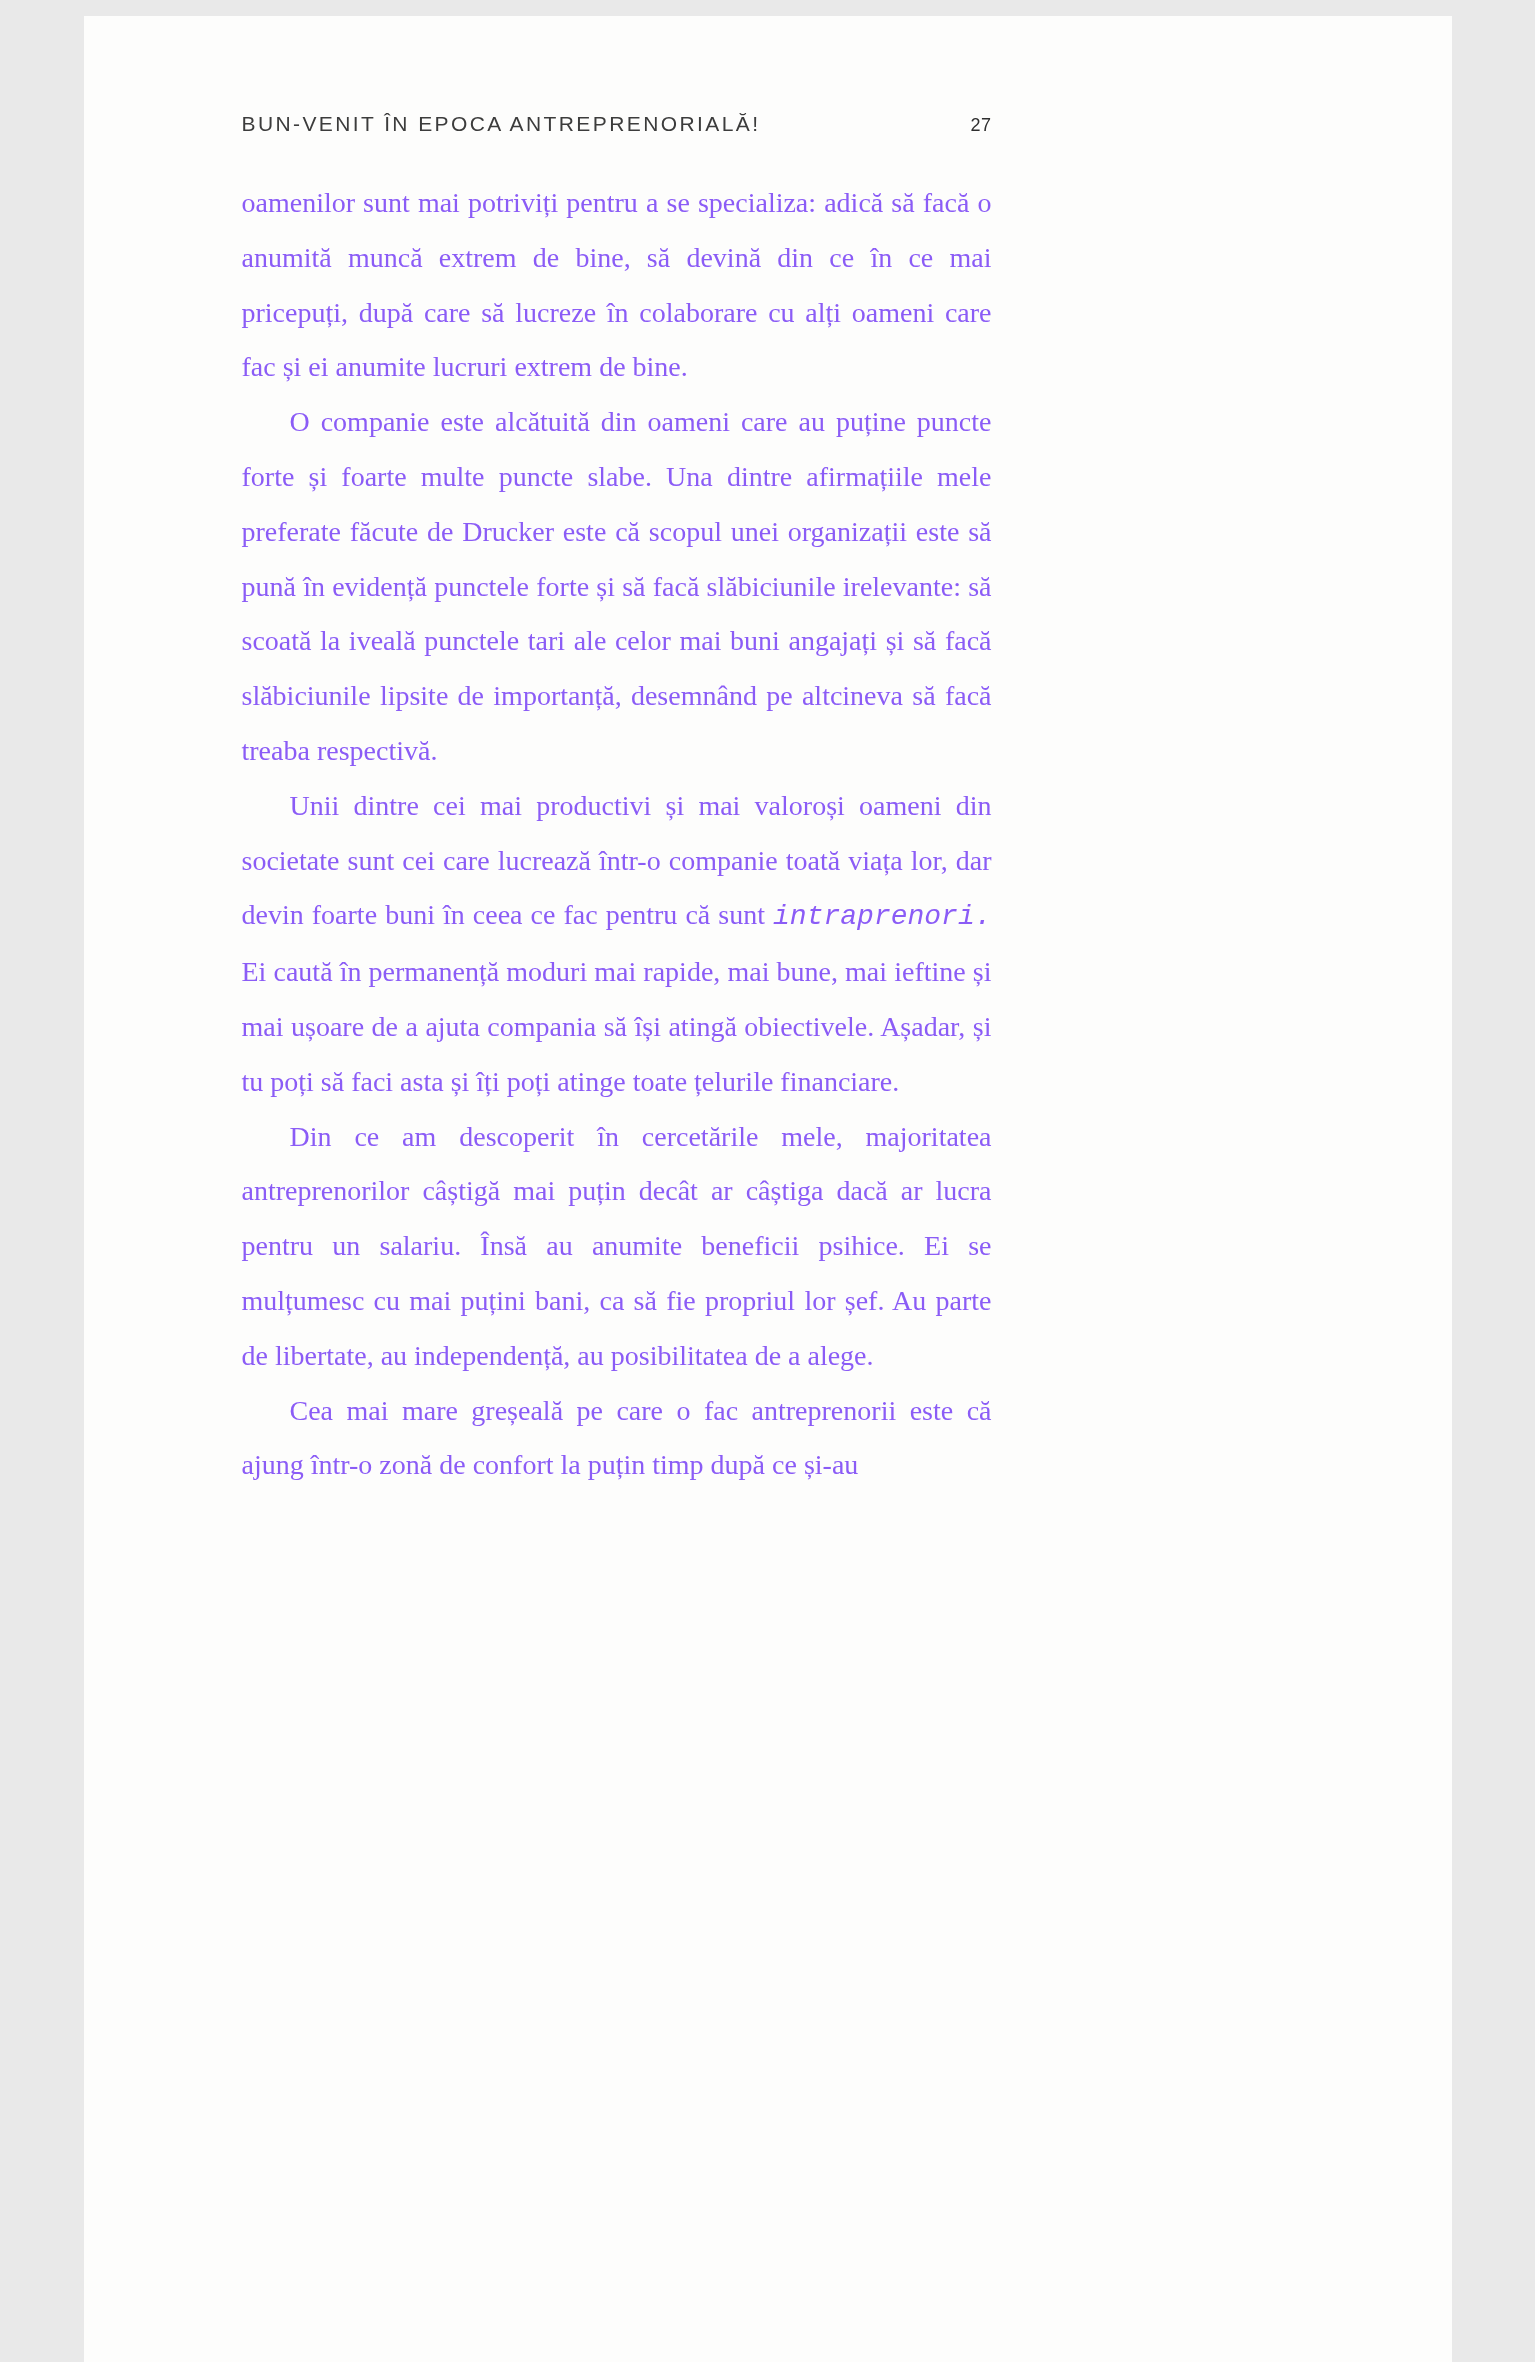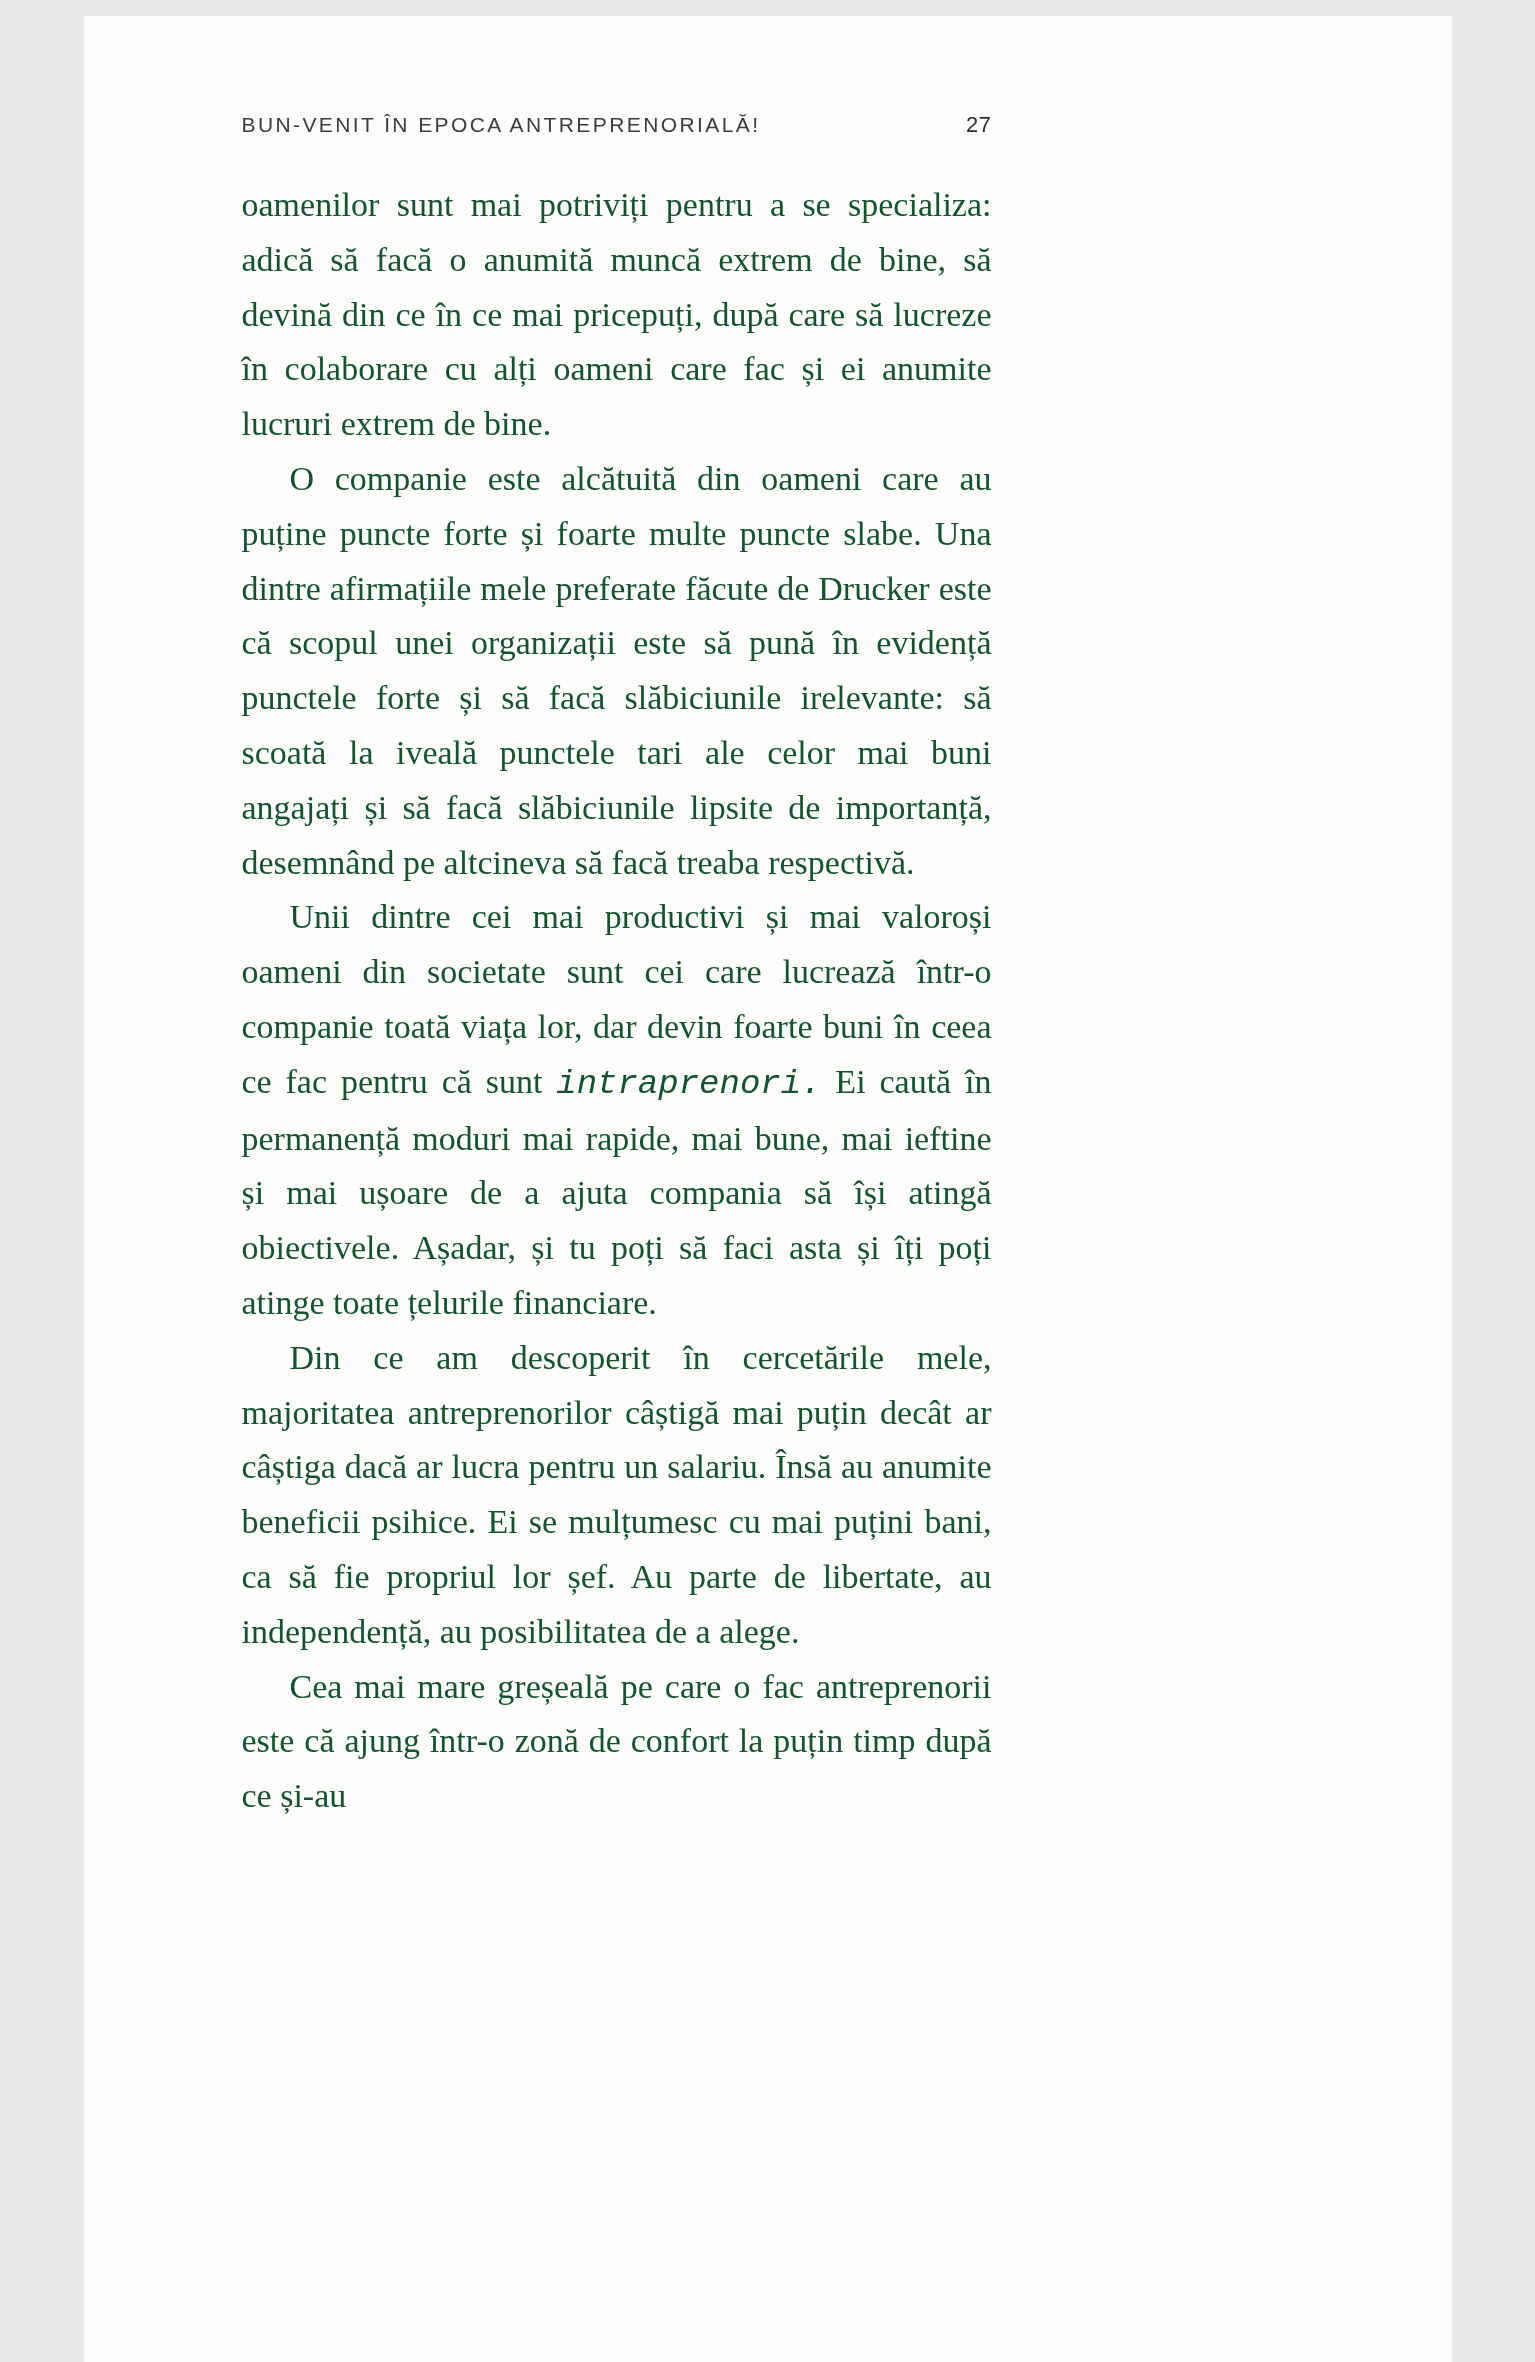--- a/index.html
+++ b/index.html
@@ -25,31 +25,31 @@
     width: 750px;
     font-family: "Liberation Sans", sans-serif;
     color: #3c3c3c;
   }
   .running-title {
     font-size: 21px;
     letter-spacing: 2.4px;
     font-weight: 400;
   }
   .page-number {
-    font-size: 22px;
+    font-size: 18px;
     letter-spacing: 0.5px;
     color: #2e2e2e;
   }
   .page-body {
     margin-top: 40px;
     width: 750px;
-    font-size: 34px;
+    font-size: 28px;
     line-height: 54.8px;
     text-align: justify;
-    color: #14532d;
+    color: #8b5cf6;
   }
   .para {
     margin: 0;
     text-indent: 48px;
   }
   .para.no-indent {
     text-indent: 0;
   }
   .para em {
     font-style: italic;

